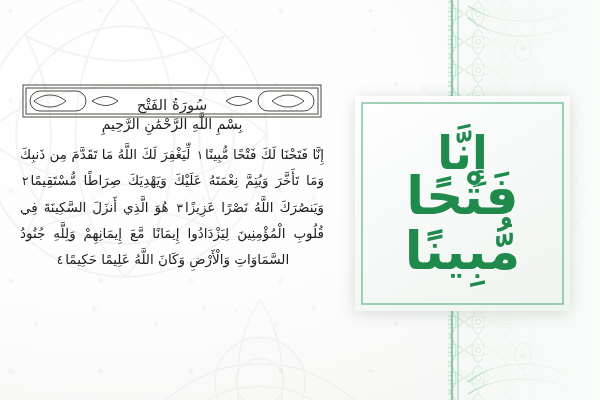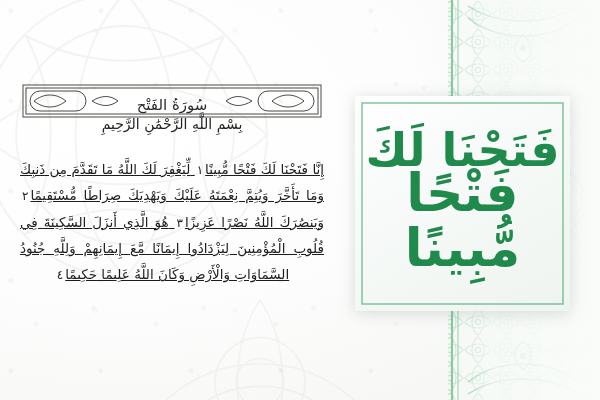--- a/index.html
+++ b/index.html
@@ -136,30 +136,29 @@
     text-align: center;
     direction: rtl;
     color: #232323;
     font-size: 14px;
     font-family: "DejaVu Sans", sans-serif;
   }
 
   .ayat {
     position: absolute;
     left: 20px;
-    top: 156px;
+    top: 141px;
     width: 304px;
     direction: rtl;
     text-align: justify;
     text-align-last: center;
     color: #1d1d1d;
     font-size: 13.5px;
     line-height: 1.95;
     font-family: "DejaVu Sans", sans-serif;
-    text-decoration: underline;
   }
   .ayah-mark {
     display: inline-block;
     color: #1d1d1d;
     font-size: 12px;
     margin: 0 2px;
   }
 </style>
 </head>
 <body>
@@ -253,21 +252,21 @@
 
   <div class="medallion-wrap">
     <div class="medallion-plate"></div>
     <svg width="215" height="215" viewBox="0 0 215 215" style="position:absolute;inset:0">
       <g fill="none" stroke="#2e9d5c" stroke-width="1.6" opacity="0.55">
         <rect x="7" y="7" width="201" height="201"></rect>
       </g>
     </svg>
     <div class="calligraphy">
       <div>
-        <span class="l2">فَتَحْنَا لَكَ</span>
+        <span class="l1">إِنَّا</span>
         <span class="l3">فَتْحًا مُّبِينًا</span>
       </div>
     </div>
   </div>
 
   <div class="surah-frame">
     <svg width="300" height="34" viewBox="0 0 300 34" style="position:absolute;inset:0">
       <g fill="none" stroke="#4a4a45" stroke-width="1">
         <rect x="1" y="1" width="298" height="32"></rect>
         <rect x="4" y="4" width="292" height="26"></rect>

